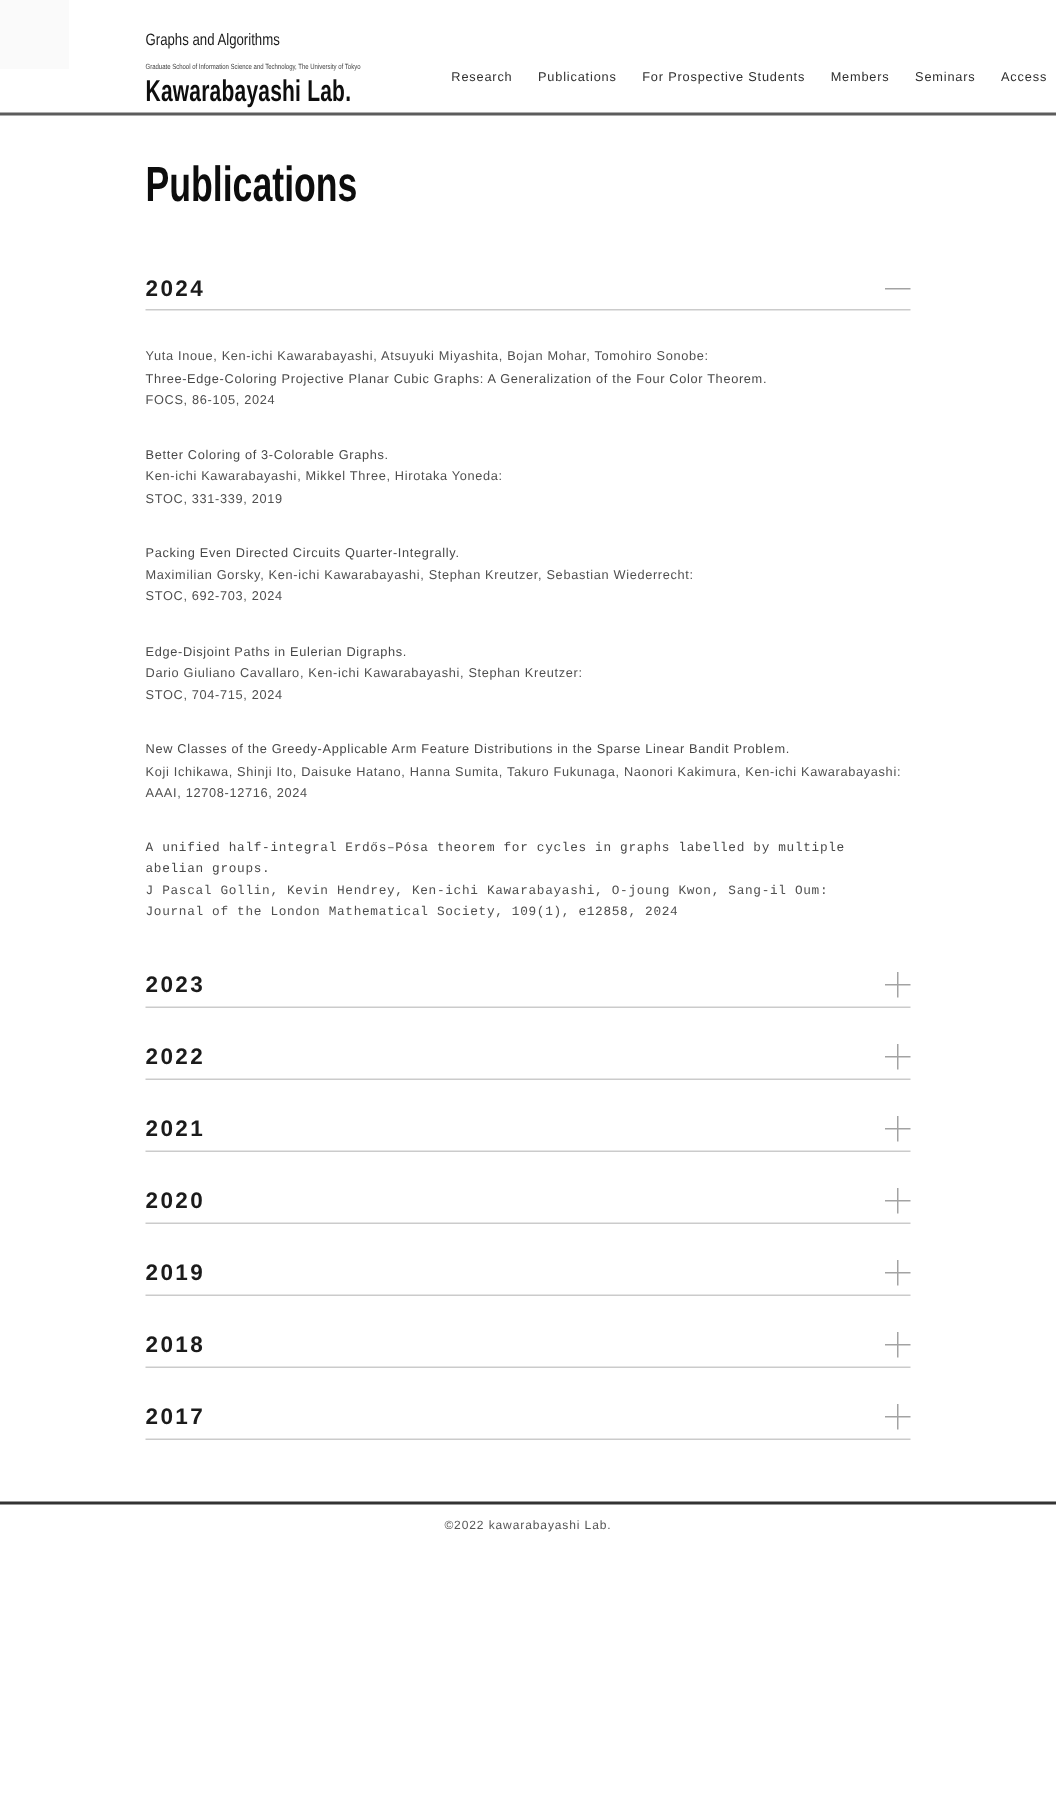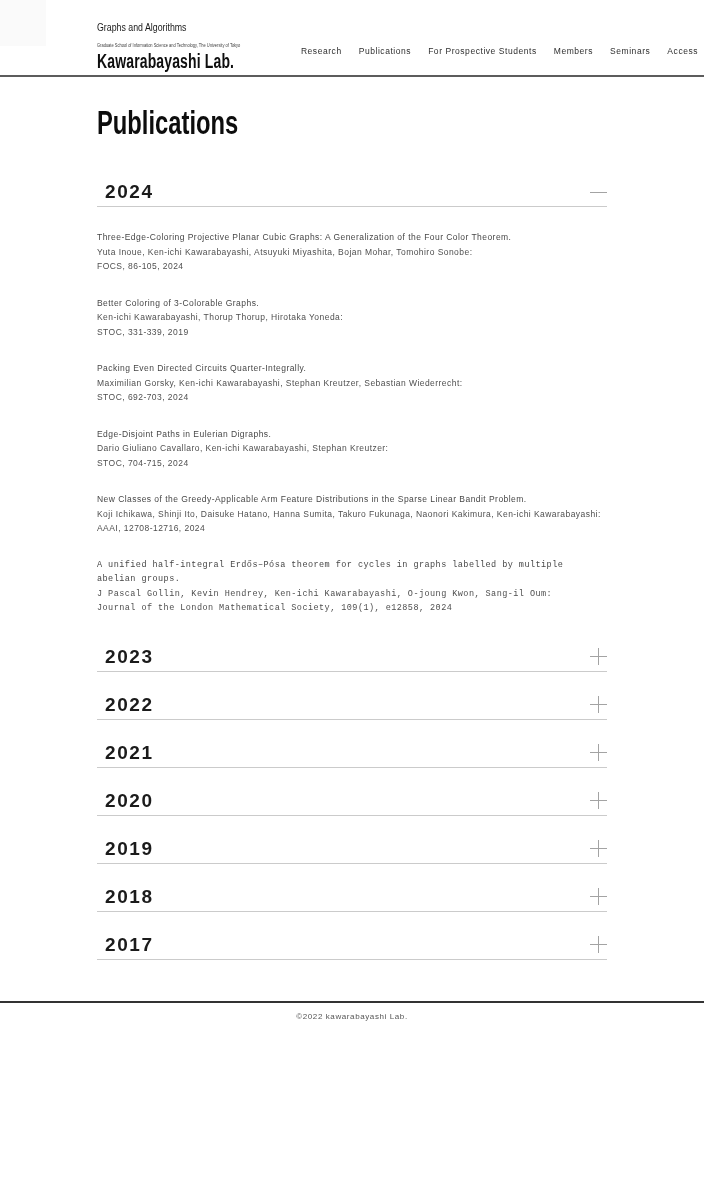--- a/index.html
+++ b/index.html
@@ -53,21 +53,21 @@
     display: inline-block;
     transform: scaleX(.72); transform-origin: left center; white-space: nowrap;
   }
   .sections { margin-top: 41px; }
   .year-section { margin-bottom: 24px; }
   .year-row {
     display: flex; align-items: center; justify-content: space-between;
     height: 18px; cursor: pointer;
   }
   .year-label {
-    margin: 8px; font-size: 19px; font-weight: 700; color: #1b1b1b;
+    margin: 0; font-size: 15px; font-weight: 700; color: #1b1b1b;
     letter-spacing: 1.6px;
   }
   .year-rule { border-bottom: 1px solid #cbcbcb; margin-top: 5px; }
   .toggle {
     position: relative; width: 17px; height: 17px; display: inline-block;
     cursor: pointer; flex: 0 0 auto;
   }
   .toggle::before {
     content: ""; position: absolute; left: 0; right: 0; top: 8px; height: 1px;
     background: #a3a3a3;
@@ -121,28 +121,28 @@
   <h1 class="page-title">Publications</h1>
   <div class="sections">
   <section class="year-section">
     <div class="year-row">
       <h2 class="year-label">2024</h2>
       <span class="toggle minus"></span>
     </div>
     <div class="year-rule"></div>
     <div class="pub-list">
   <article class="publication">
+    <div class="pub-line">Yuta Inoue, Ken-ichi Kawarabayashi, Atsuyuki Miyashita, Bojan Mohar, Tomohiro Sonobe:</div>
     <div class="pub-line pub-title">Three-Edge-Coloring Projective Planar Cubic Graphs: A Generalization of the Four Color Theorem.</div>
-    <div class="pub-line">Yuta Inoue, Ken-ichi Kawarabayashi, Atsuyuki Miyashita, Bojan Mohar, Tomohiro Sonobe:</div>
     <div class="pub-line">FOCS, 86-105, 2024</div>
   </article>
 
   <article class="publication">
     <div class="pub-line pub-title">Better Coloring of 3-Colorable Graphs.</div>
-    <div class="pub-line">Ken-ichi Kawarabayashi, Thorup Thorup, Hirotaka Yoneda:</div>
+    <div class="pub-line">Ken-ichi Kawarabayashi, Mikkel Three, Hirotaka Yoneda:</div>
     <div class="pub-line">STOC, 331-339, 2019</div>
   </article>
 
   <article class="publication">
     <div class="pub-line pub-title">Packing Even Directed Circuits Quarter-Integrally.</div>
     <div class="pub-line">Maximilian Gorsky, Ken-ichi Kawarabayashi, Stephan Kreutzer, Sebastian Wiederrecht:</div>
     <div class="pub-line">STOC, 692-703, 2024</div>
   </article>
 
   <article class="publication">

